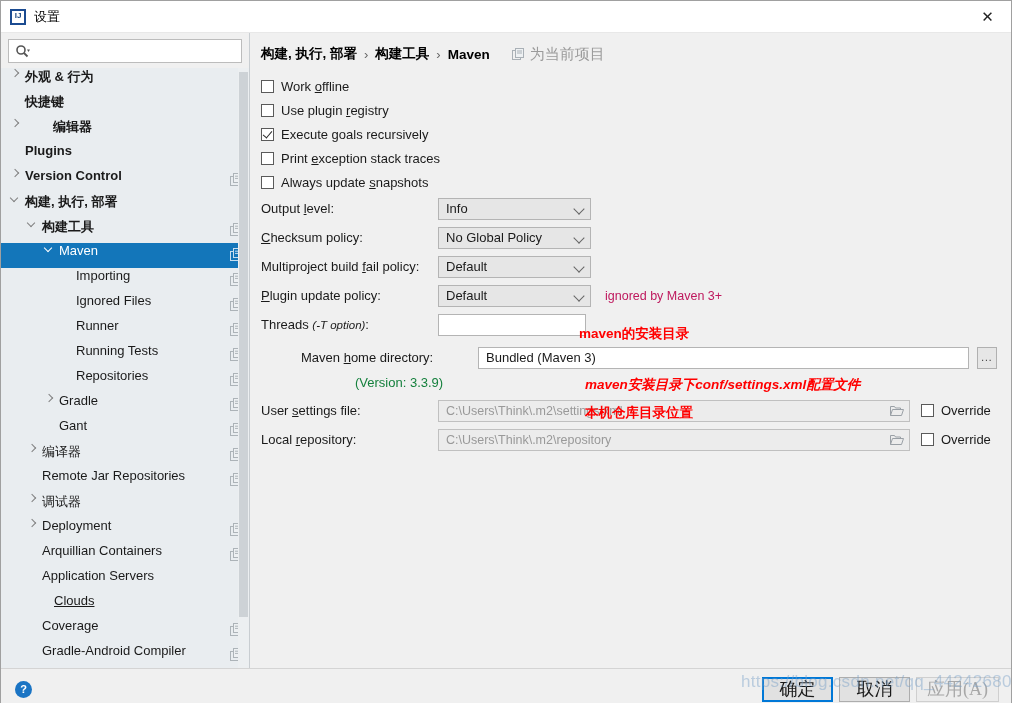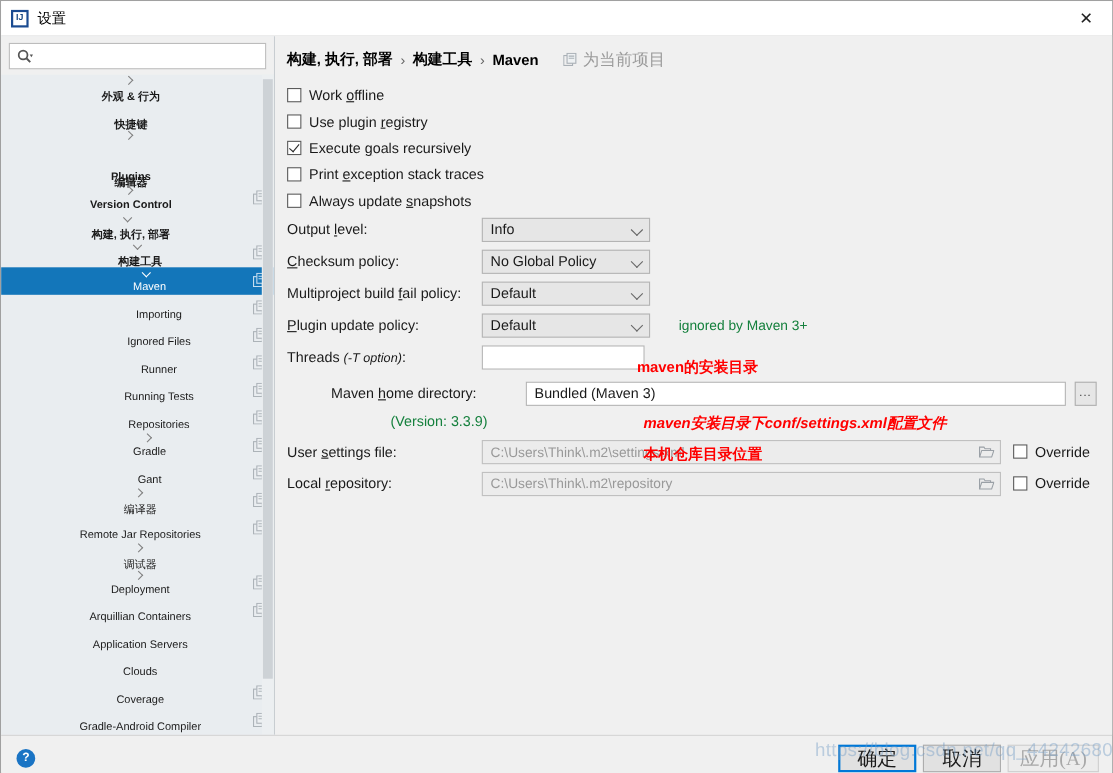--- a/index.html
+++ b/index.html
@@ -88,26 +88,25 @@
     font-family: "Liberation Sans", sans-serif;
     padding: 0 4px;
   }
   .tree {
     flex: 1; overflow: hidden;
     background: #e9edf0;
     position: relative;
   }
   .tree-row {
     height: 25px;
-    display: flex; align-items: center;
-    position: relative;
-    font-size: 10px; color: #1a1a1a;
+    display: flex; 
+    position: relative;
+    font-size: 13px; color: #1a1a1a;
     cursor: default;
     padding-right: 20px;
-    flex-direction: column;
   }
   .tree-row.selected {
     background: #1376ba;
     color: #ffffff;
   }
   .tree-row.bold { font-weight: bold; }
   .arrow {
     width: 13px; height: 13px; flex: none;
     margin-right: 3px;
     position: relative;
@@ -220,22 +219,22 @@
     cursor: default;
   }
   .combo .chev {
     position: absolute; right: 7px; top: 6px;
     width: 7px; height: 7px;
     border-right: 1.6px solid #666;
     border-bottom: 1.6px solid #666;
     transform: rotate(45deg);
   }
   .hint {
-    margin-left: 26px;
-    font-size: 12.5px; color: #15803d;
+    margin-left: 14px;
+    font-size: 12.5px; color: #be185d;
   }
   .text-input {
     width: 148px; height: 22px;
     background: #ffffff;
     border: 1px solid #b4b4b4;
     box-sizing: border-box;
   }
   .wide-combo {
     width: 535px; height: 22px;
     background: #ffffff;
@@ -532,21 +531,21 @@
               <rect x="0.5" y="3.5" width="8" height="9" fill="none" stroke="#a9b0b6" stroke-width="1"></rect>
               <rect x="3.5" y="0.5" width="8.5" height="9" fill="#eef1f3" stroke="#a9b0b6" stroke-width="1"></rect>
               <line x1="5" y1="3.2" x2="10.5" y2="3.2" stroke="#a9b0b6" stroke-width="1"></line>
               <line x1="5" y1="5.4" x2="10.5" y2="5.4" stroke="#a9b0b6" stroke-width="1"></line>
             </svg>
           </div>
           <div class="tree-row" style="padding-left: 25px;">
             <span class="arrow "></span>
             <span class="row-label">Application Servers</span>
           </div>
-          <div class="tree-row" style="padding-left: 25px;">
+          <div class="tree-row" style="padding-left: 37px; text-decoration: underline;">
             <span class="arrow "></span>
             <span class="row-label">Clouds</span>
           </div>
           <div class="tree-row" style="padding-left: 25px;">
             <span class="arrow "></span>
             <span class="row-label">Coverage</span>
             <svg class="proj-icon" viewBox="0 0 13 13">
               <rect x="0.5" y="3.5" width="8" height="9" fill="none" stroke="#a9b0b6" stroke-width="1"></rect>
               <rect x="3.5" y="0.5" width="8.5" height="9" fill="#eef1f3" stroke="#a9b0b6" stroke-width="1"></rect>
               <line x1="5" y1="3.2" x2="10.5" y2="3.2" stroke="#a9b0b6" stroke-width="1"></line>

